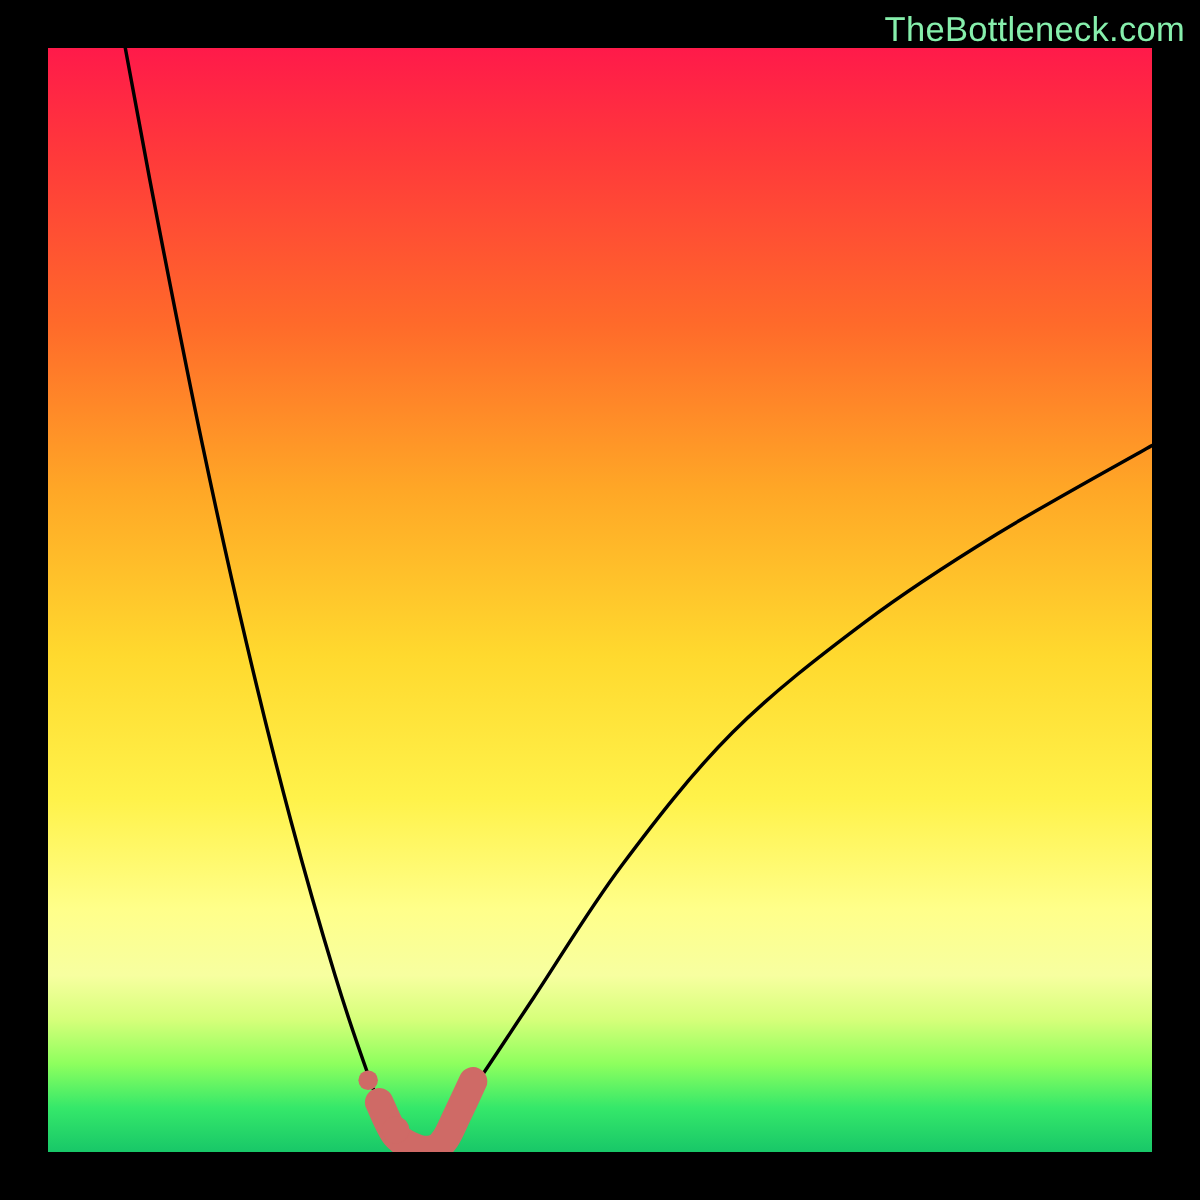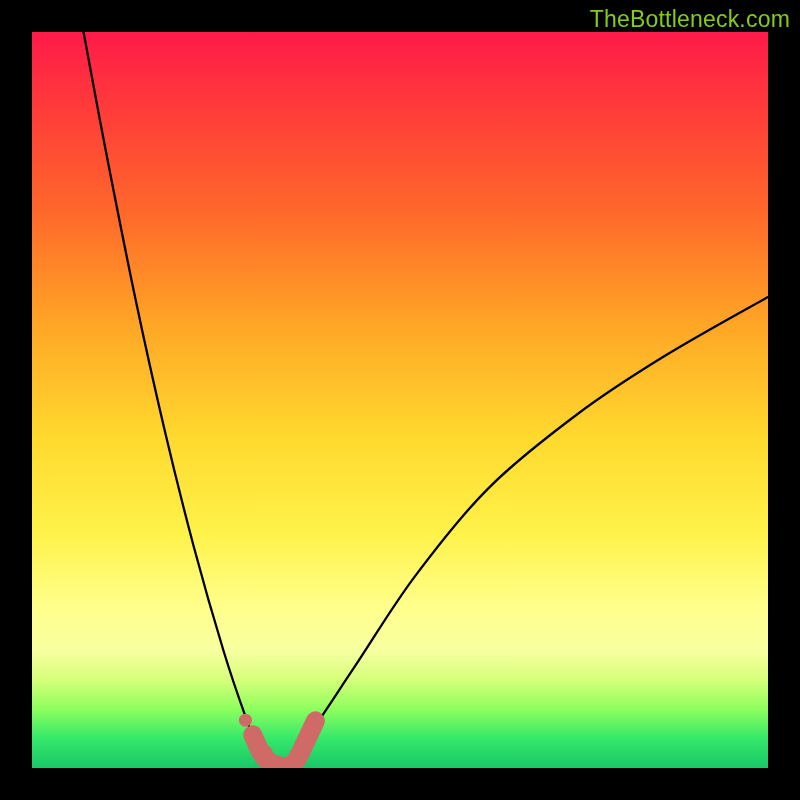--- a/index.html
+++ b/index.html
@@ -34,21 +34,21 @@
       #f7ffa0 84%,
       #d6ff7a 88%,
       #8eff5e 92%,
       #35e86a 96%,
       #18c768 100%);
   }
   .watermark {
     position: absolute;
     top: 6px;
     right: 10px;
-    color: #84cc16;
+    color: #86efac;
     font-size: 23px;
     letter-spacing: 0.2px;
     user-select: none;
     margin-left: 24px;
   }
   svg.curve {
     position: absolute;
     left: 0;
     top: 0;
     width: 736px;

